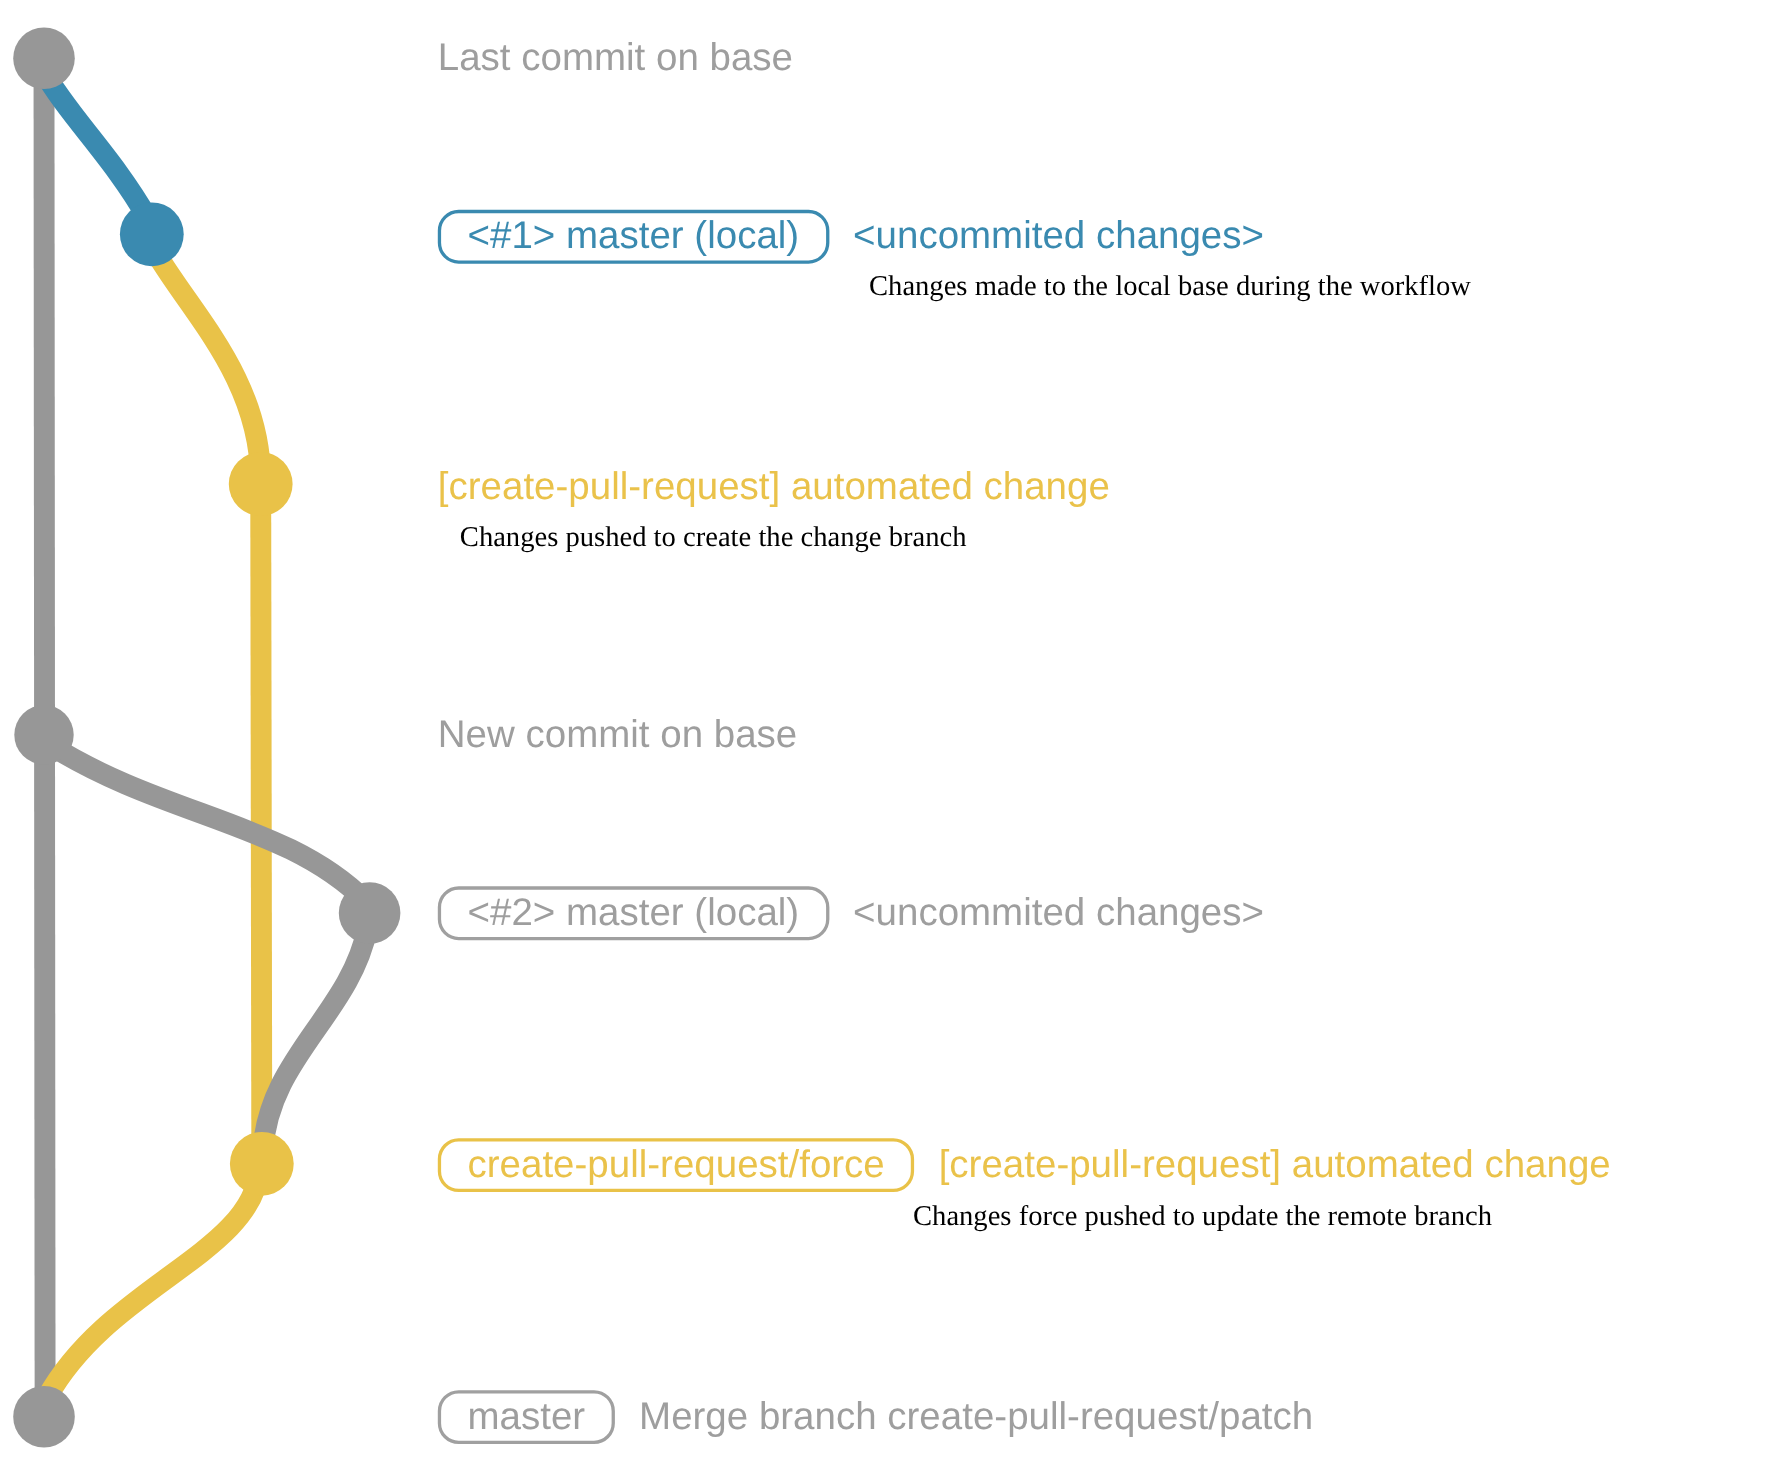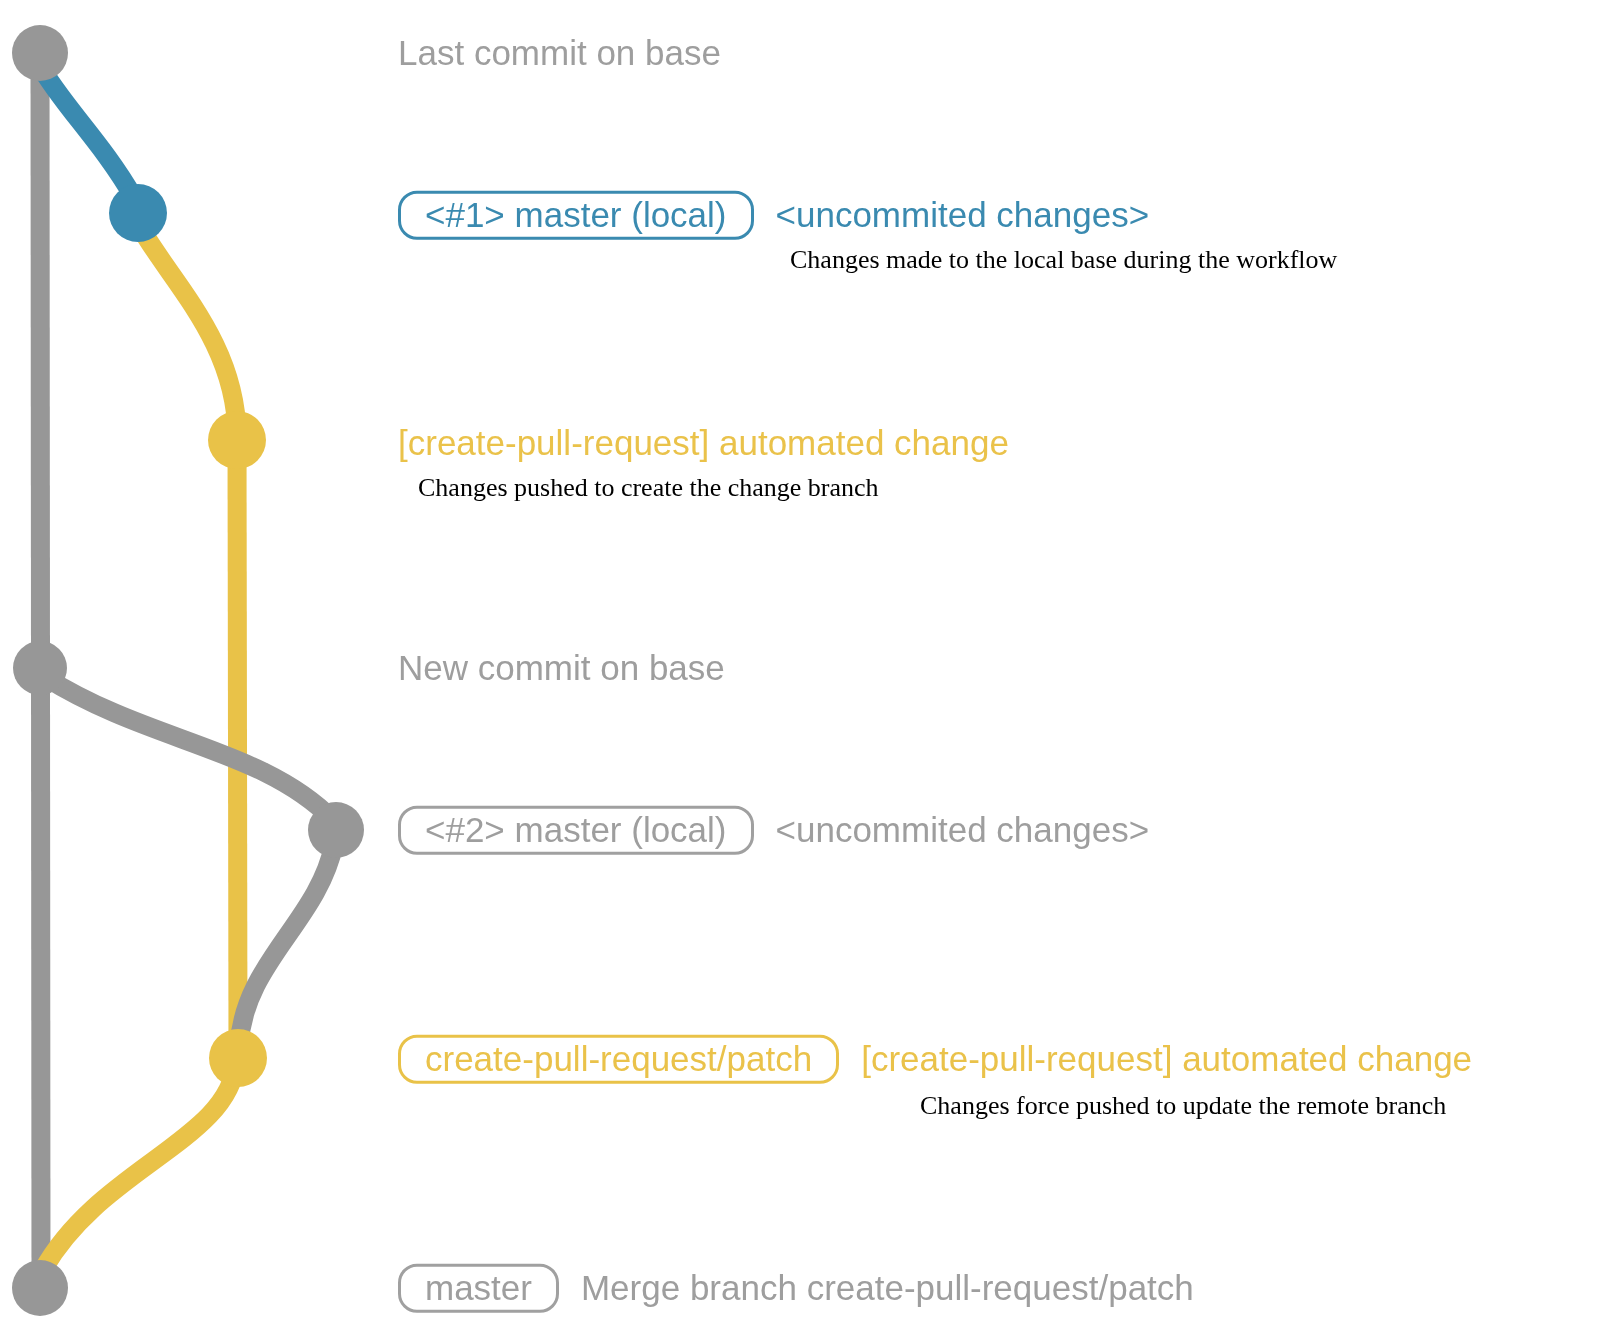--- a/index.html
+++ b/index.html
@@ -96,23 +96,23 @@
   <div class="row" style="top:668px">
     <span class="label-text gray-text">New commit on base</span>
   </div>
 
   <div class="row" style="top:830px">
     <span class="badge gray">&lt;#2&gt; master (local)</span>
     <span class="label-text gray-text">&lt;uncommited changes&gt;</span>
   </div>
 
   <div class="row" style="top:1059px">
-    <span class="badge yellow">create-pull-request/patch</span>
+    <span class="badge yellow">create-pull-request/force</span>
     <span class="label-text yellow-text">[create-pull-request] automated change</span>
   </div>
-  <div class="caption" style="left:920px;top:1092px">Changes force pushed to update the remote branch</div>
+  <div class="caption" style="left:830px;top:1092px">Changes force pushed to update the remote branch</div>
 
   <div class="row" style="top:1288px">
     <span class="badge gray">master</span>
     <span class="label-text gray-text">Merge branch create-pull-request/patch</span>
   </div>
 
 </div>
 
 </body></html>

